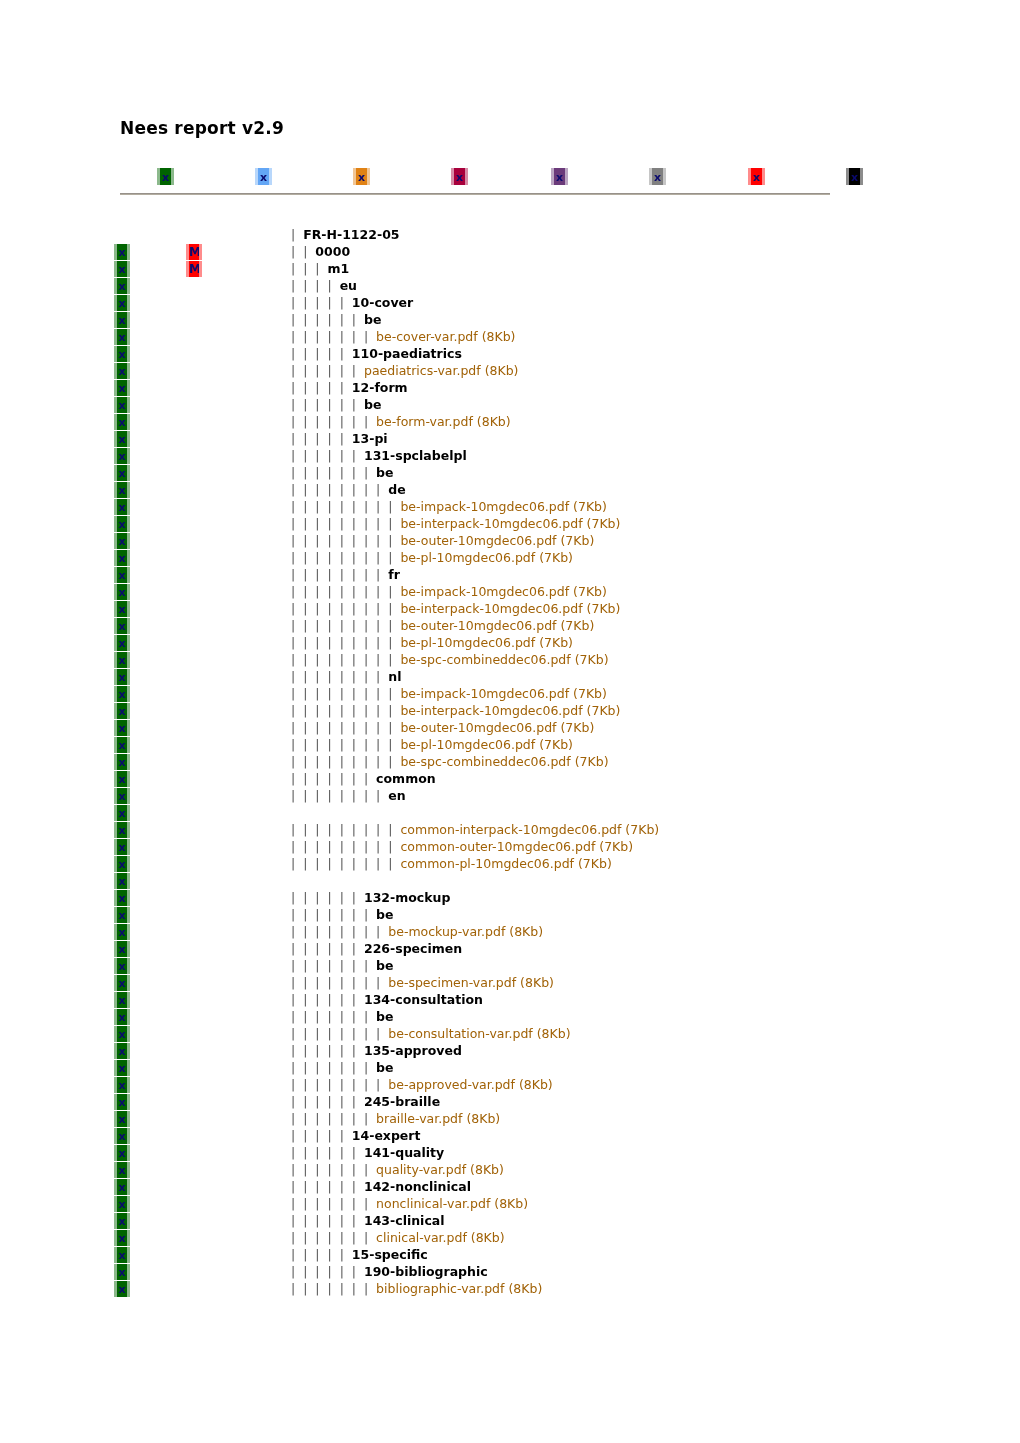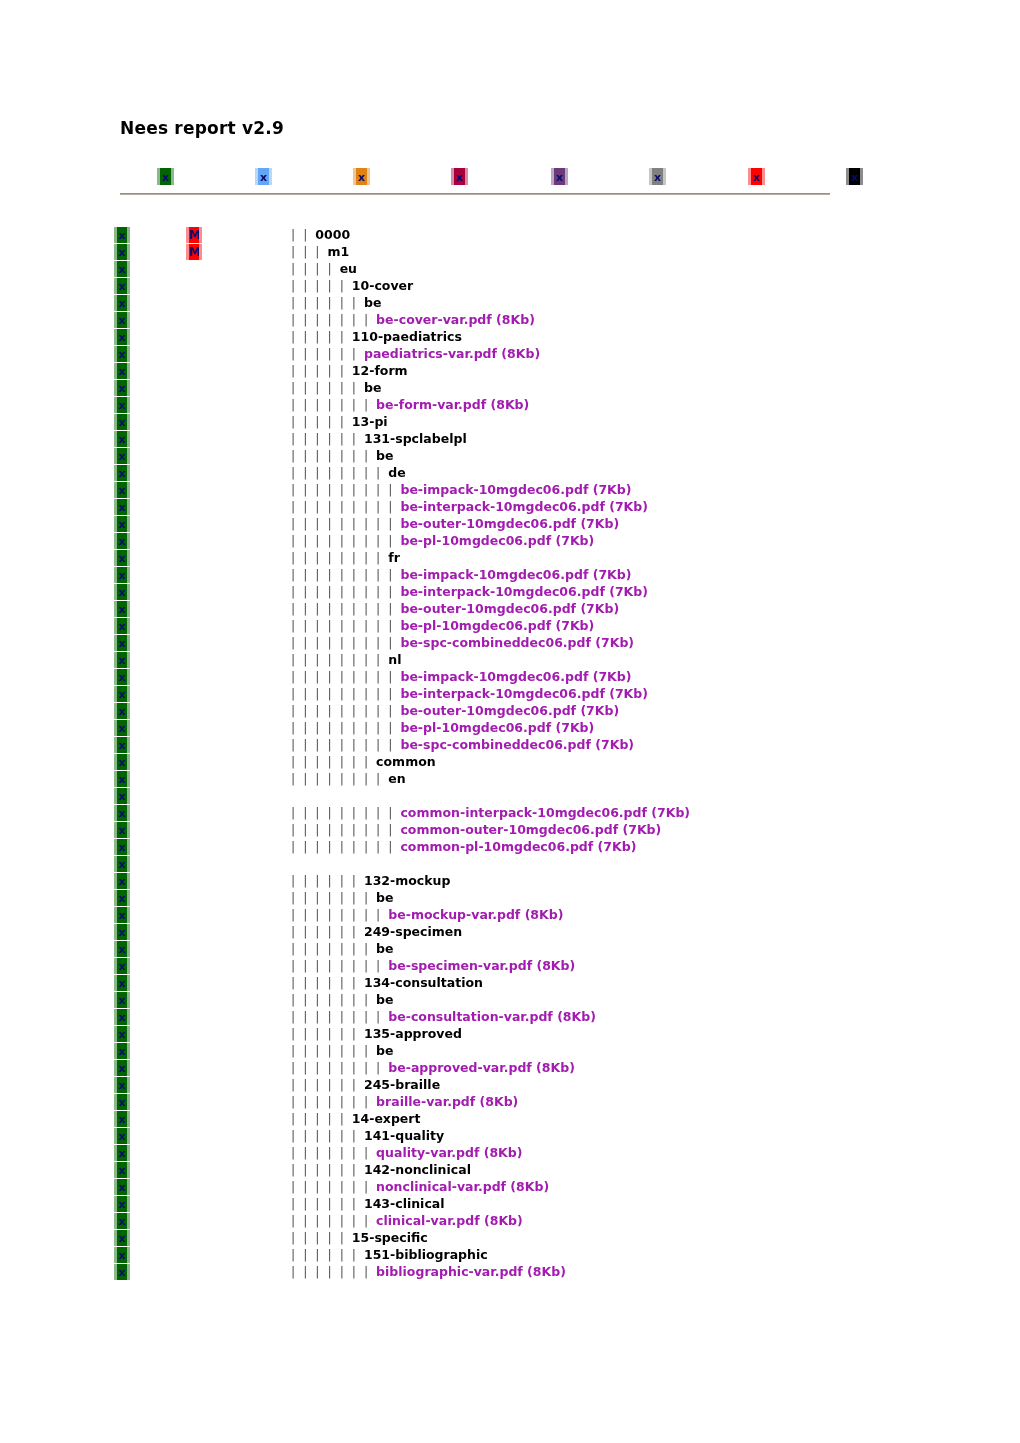--- a/index.html
+++ b/index.html
@@ -125,22 +125,22 @@
   }
   .node-name {
     font-family: "DejaVu Sans", "Liberation Sans", sans-serif;
     font-size: 12.5px;
     color: #000000;
   }
   .node-name.folder {
     font-weight: bold;
   }
   .node-name.file {
-    font-weight: bold;
-    color: #a21caf;
+    font-weight: normal;
+    color: #a16207;
   }
   .row .col-status .brokenimg,
   .row .col-flag .brokenimg {
     width: 16px;
     height: 16px;
     margin-top: 1px;
   }
 </style>
 </head>
 <body>
@@ -171,20 +171,25 @@
     </span>
     <span class="brokenimg" style="background: rgb(0, 0, 0); left: 726px;">
       <span class="bi-x">x</span>
     </span>
   </div>
 
 <div class="hrule"></div>
 
 <div class="report">
     <div class="row">
+      <span class="col-status"></span>
+      <span class="col-flag"></span>
+      <span class="col-tree"><span class="guides">|  </span><span class="node-name folder">FR-H-1122-05</span></span>
+    </div>
+    <div class="row">
       <span class="col-status"><span class="brokenimg" style="background: rgb(0, 100, 0);"><span class="bi-x">x</span></span></span>
       <span class="col-flag"><span class="brokenimg letter-m" style="background: rgb(255, 0, 0);"><span class="bi-x">M</span></span></span>
       <span class="col-tree"><span class="guides">|  |  </span><span class="node-name folder">0000</span></span>
     </div>
     <div class="row">
       <span class="col-status"><span class="brokenimg" style="background: rgb(0, 100, 0);"><span class="bi-x">x</span></span></span>
       <span class="col-flag"><span class="brokenimg letter-m" style="background: rgb(255, 0, 0);"><span class="bi-x">M</span></span></span>
       <span class="col-tree"><span class="guides">|  |  |  </span><span class="node-name folder">m1</span></span>
     </div>
     <div class="row">
@@ -376,21 +381,21 @@
       <span class="col-tree"><span class="guides">|  |  |  |  |  |  |  </span><span class="node-name folder">be</span></span>
     </div>
     <div class="row">
       <span class="col-status"><span class="brokenimg" style="background: rgb(0, 100, 0);"><span class="bi-x">x</span></span></span>
       <span class="col-flag"></span>
       <span class="col-tree"><span class="guides">|  |  |  |  |  |  |  |  </span><span class="node-name file">be-mockup-var.pdf (8Kb)</span></span>
     </div>
     <div class="row">
       <span class="col-status"><span class="brokenimg" style="background: rgb(0, 100, 0);"><span class="bi-x">x</span></span></span>
       <span class="col-flag"></span>
-      <span class="col-tree"><span class="guides">|  |  |  |  |  |  </span><span class="node-name folder">249-specimen</span></span>
+      <span class="col-tree"><span class="guides">|  |  |  |  |  |  </span><span class="node-name folder">226-specimen</span></span>
     </div>
     <div class="row">
       <span class="col-status"><span class="brokenimg" style="background: rgb(0, 100, 0);"><span class="bi-x">x</span></span></span>
       <span class="col-flag"></span>
       <span class="col-tree"><span class="guides">|  |  |  |  |  |  |  </span><span class="node-name folder">be</span></span>
     </div>
     <div class="row">
       <span class="col-status"><span class="brokenimg" style="background: rgb(0, 100, 0);"><span class="bi-x">x</span></span></span>
       <span class="col-flag"></span>
       <span class="col-tree"><span class="guides">|  |  |  |  |  |  |  |  </span><span class="node-name file">be-specimen-var.pdf (8Kb)</span></span>
@@ -471,20 +476,20 @@
       <span class="col-tree"><span class="guides">|  |  |  |  |  |  |  </span><span class="node-name file">clinical-var.pdf (8Kb)</span></span>
     </div>
     <div class="row">
       <span class="col-status"><span class="brokenimg" style="background: rgb(0, 100, 0);"><span class="bi-x">x</span></span></span>
       <span class="col-flag"></span>
       <span class="col-tree"><span class="guides">|  |  |  |  |  </span><span class="node-name folder">15-specific</span></span>
     </div>
     <div class="row">
       <span class="col-status"><span class="brokenimg" style="background: rgb(0, 100, 0);"><span class="bi-x">x</span></span></span>
       <span class="col-flag"></span>
-      <span class="col-tree"><span class="guides">|  |  |  |  |  |  </span><span class="node-name folder">151-bibliographic</span></span>
+      <span class="col-tree"><span class="guides">|  |  |  |  |  |  </span><span class="node-name folder">190-bibliographic</span></span>
     </div>
     <div class="row">
       <span class="col-status"><span class="brokenimg" style="background: rgb(0, 100, 0);"><span class="bi-x">x</span></span></span>
       <span class="col-flag"></span>
       <span class="col-tree"><span class="guides">|  |  |  |  |  |  |  </span><span class="node-name file">bibliographic-var.pdf (8Kb)</span></span>
     </div>
   </div>
 
 </body></html>

